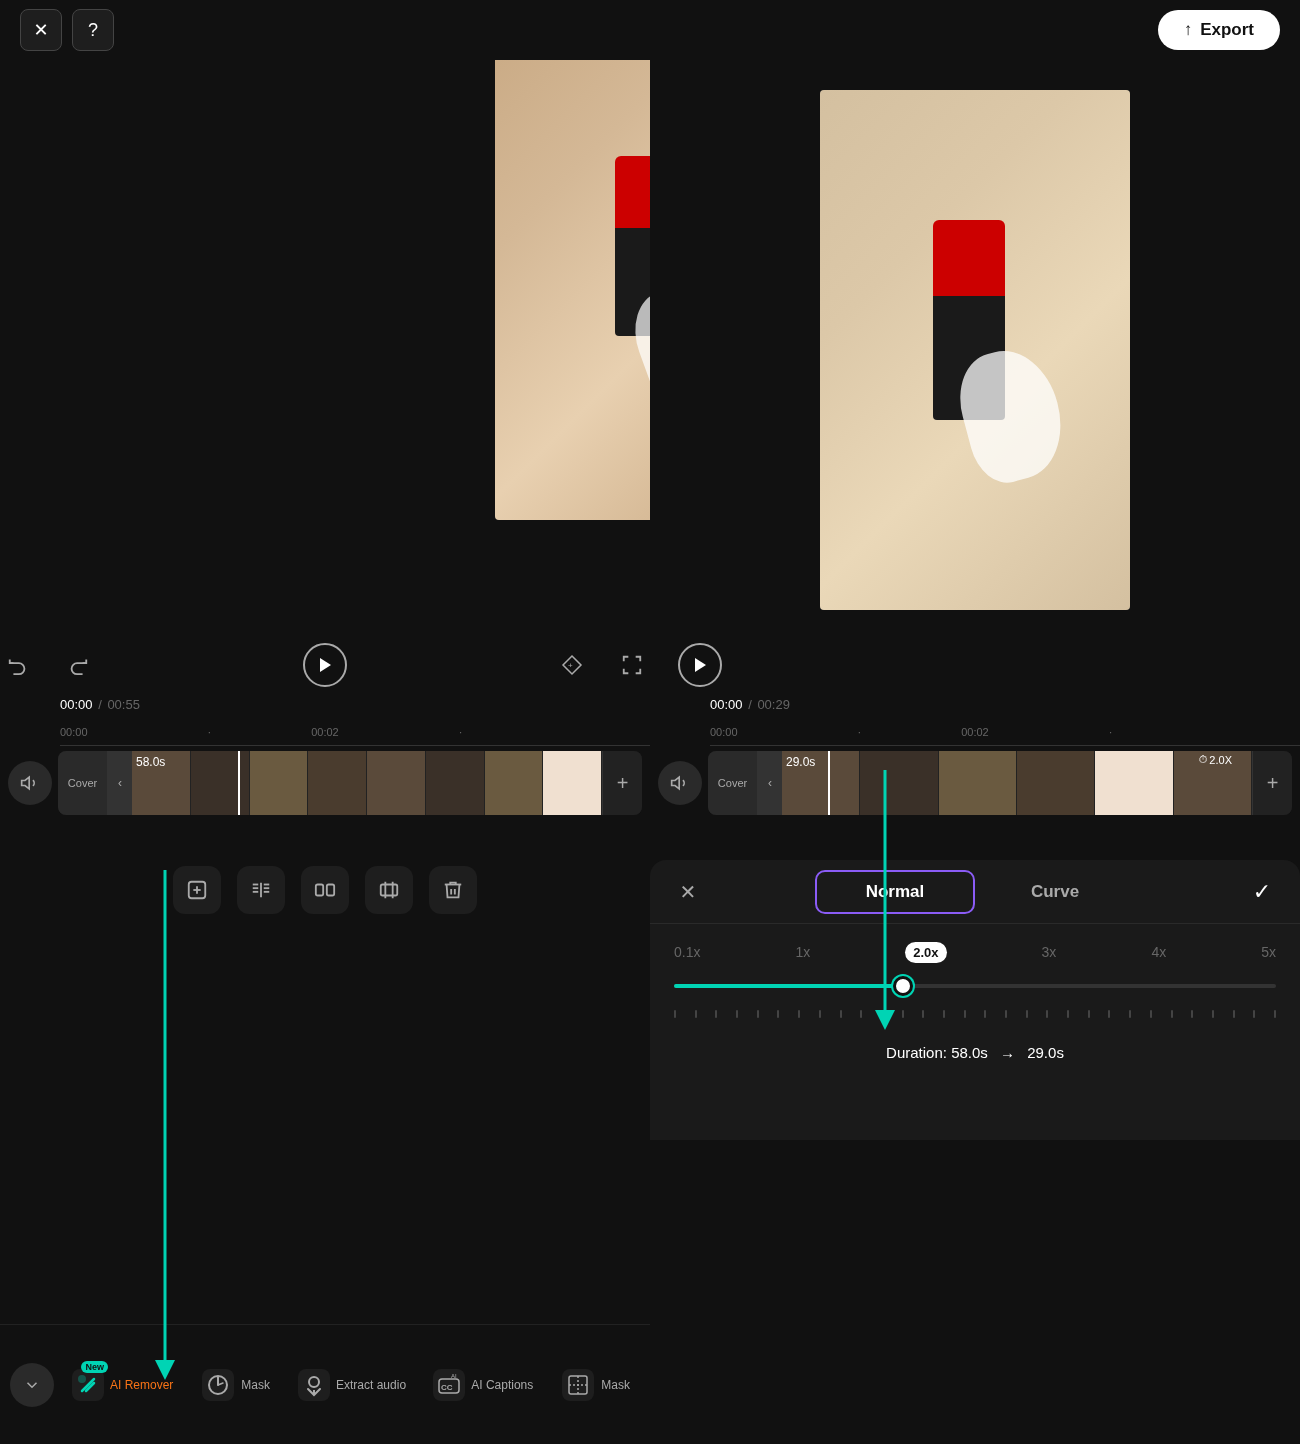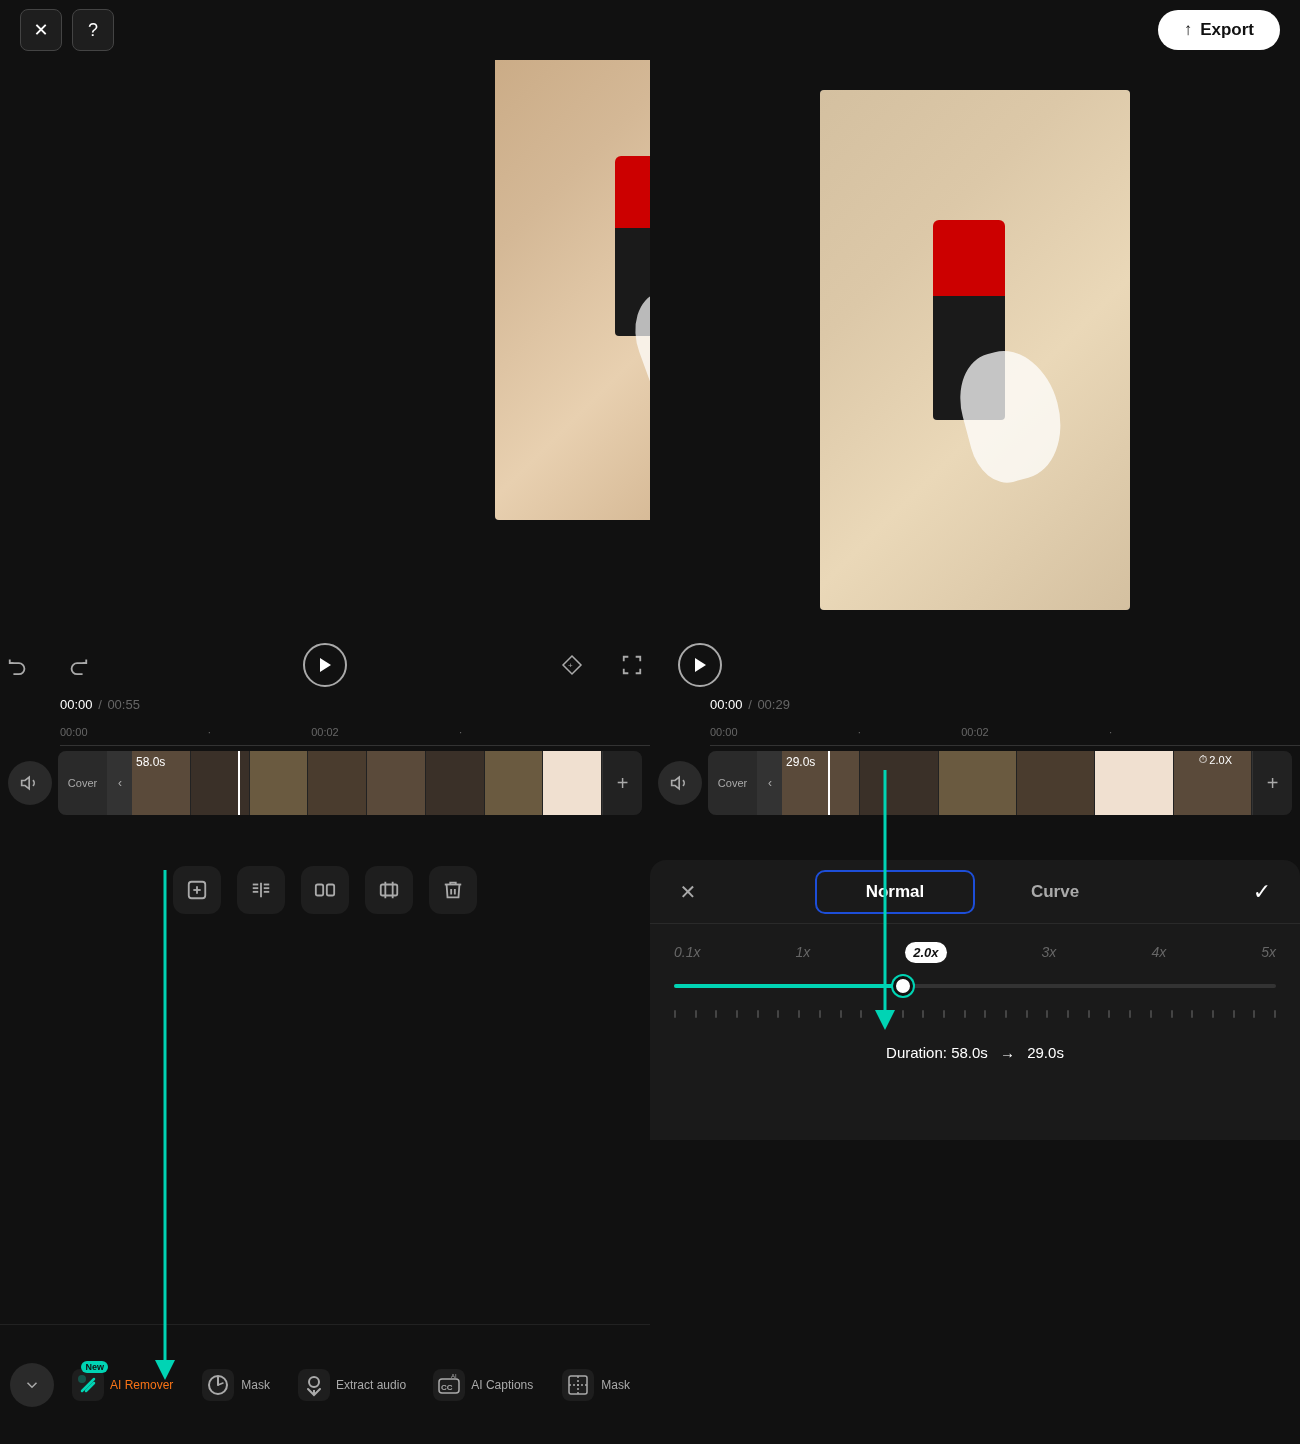--- a/index.html
+++ b/index.html
@@ -419,38 +419,37 @@
       font-size: 17px;
       font-weight: 600;
       cursor: pointer;
       border-radius: 10px;
       color: #aaa;
       max-width: 160px;
     }
     .speed-tab.active {
       background: transparent;
       color: #fff;
-      border: 2px solid #1d4ed8;
+      border: 2px solid #8b5cf6;
       border-radius: 10px;
     }
     .speed-check-btn {
       width: 36px;
       height: 36px;
       display: flex;
       align-items: center;
       justify-content: center;
       color: #fff;
       cursor: pointer;
       font-size: 22px;
     }
 
     
     .speed-slider-area {
       padding: 20px 24px 10px;
-      font-style: italic;
     }
     .speed-labels {
       display: flex;
       justify-content: space-between;
       margin-bottom: 8px;
       font-size: 14px;
       color: #666;
     }
     .speed-label-active {
       position: relative;

